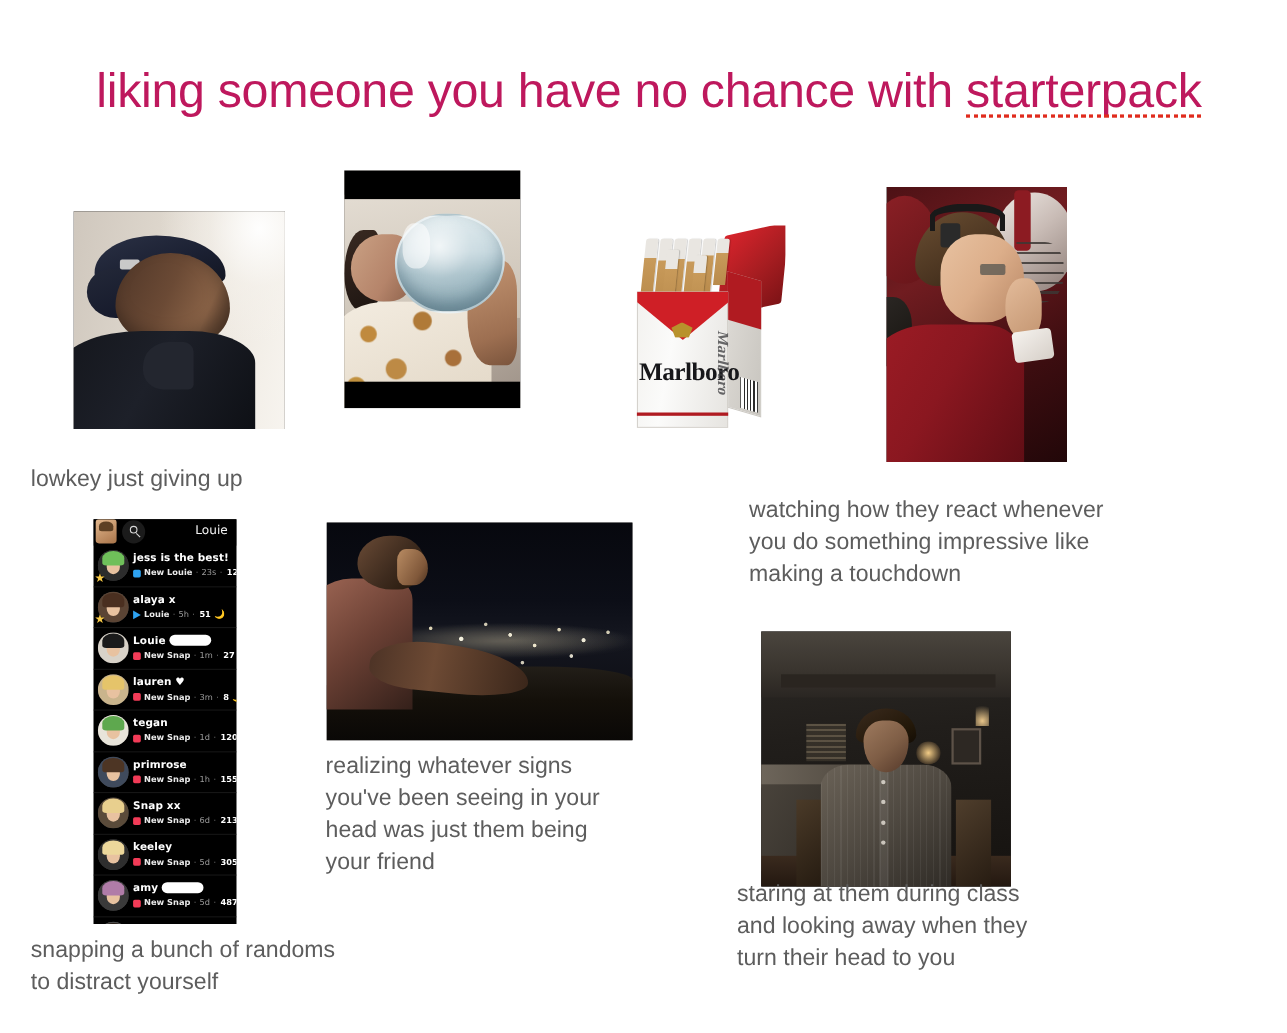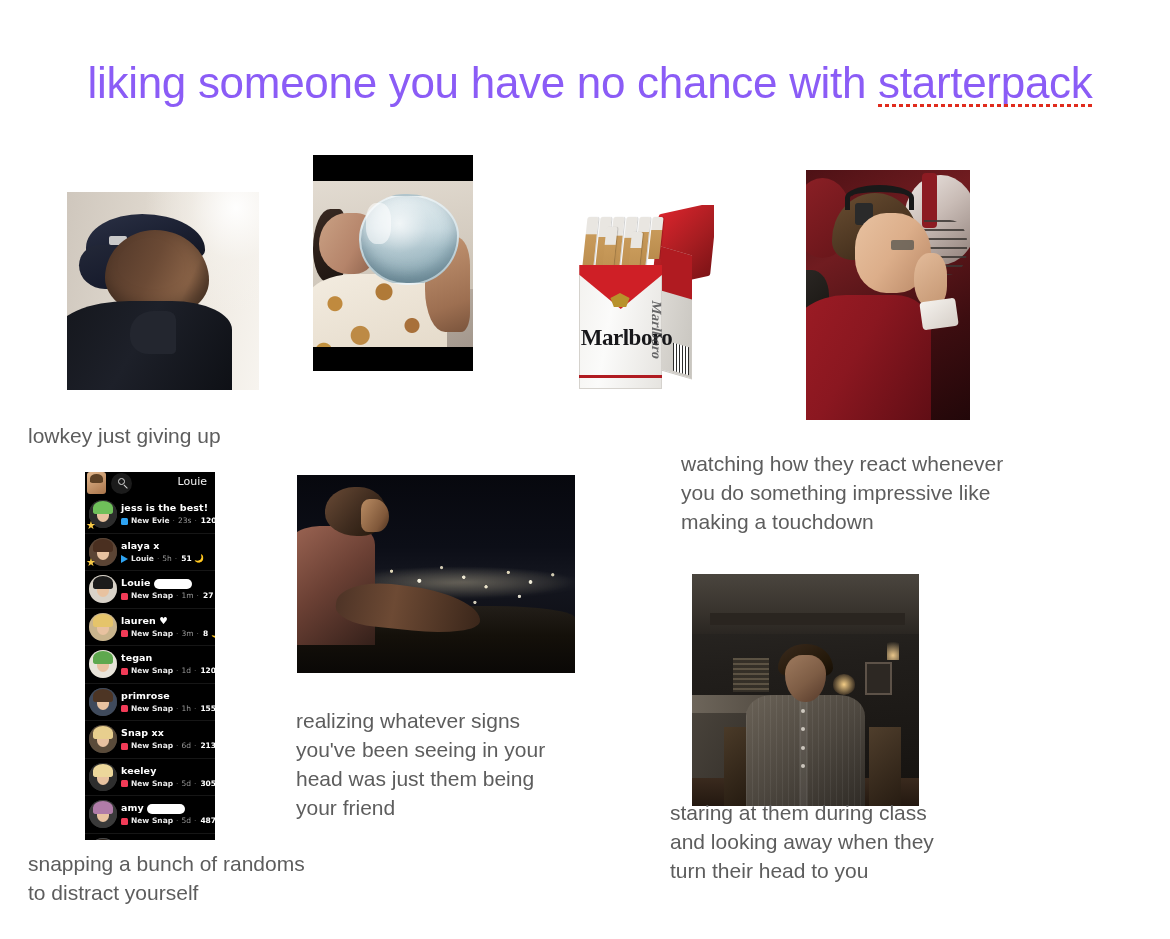--- a/index.html
+++ b/index.html
@@ -19,21 +19,21 @@
 
   
   #title {
     position: absolute;
     left: 0; top: 55px;
     width: 1170px;
     text-align: center;
     font-size: 44px;
     line-height: 56px;
     font-weight: 400;
-    color: #8b5cf6;
+    color: #be185d;
     letter-spacing: -0.3px;
     white-space: nowrap;
     padding-left: 10px;
   }
   #title .plain { }
   #title .misspelled {
     position: relative;
     padding-bottom: 2px;
   }
   #title .misspelled::after {
@@ -759,21 +759,21 @@
       <div class="snap-row">
         <div class="avatar">
           <div class="bg" style="background: rgb(44, 44, 44);"></div>
           <div class="faceoval"></div>
           <div class="hair" style="background: rgb(111, 191, 90);"></div>
         </div>
         <div class="star">★</div>
         <div class="name">jess is the best!</div>
         <div class="meta">
           <span class="status-icon ic-chat"></span>
-          <span class="label">New Evie</span>
+          <span class="label">New Louie</span>
           <span class="dot">·</span>
           <span class="time">23s</span>
           <span class="dot">·</span>
           <span class="streak">120</span>
         </div>
       </div>
       <div class="snap-row">
         <div class="avatar">
           <div class="bg" style="background: rgb(91, 68, 52);"></div>
           <div class="faceoval"></div>
@@ -913,21 +913,21 @@
       </div>
     </div>
 </div>
 
 <div class="caption" id="caption-giving-up" style="left:28px; top:421px; width:320px;">lowkey just giving up</div>
 
 <div class="caption" id="caption-touchdown" style="left:681px; top:449px; width:400px;">watching how they react whenever
 you do something impressive like
 making a touchdown</div>
 
-<div class="caption" id="caption-signs" style="left:296px; top:682px; width:280px;margin-top:24px;">realizing whatever signs
+<div class="caption" id="caption-signs" style="left:296px; top:682px; width:280px;">realizing whatever signs
 you've been seeing in your
 head was just them being
 your friend</div>
 
 <div class="caption" id="caption-snapping" style="left:28px; top:849px; width:380px;">snapping a bunch of randoms
 to distract yourself</div>
 
 <div class="caption" id="caption-staring" style="left:670px; top:798px; width:340px;">staring at them during class
 and looking away when they
 turn their head to you</div>

